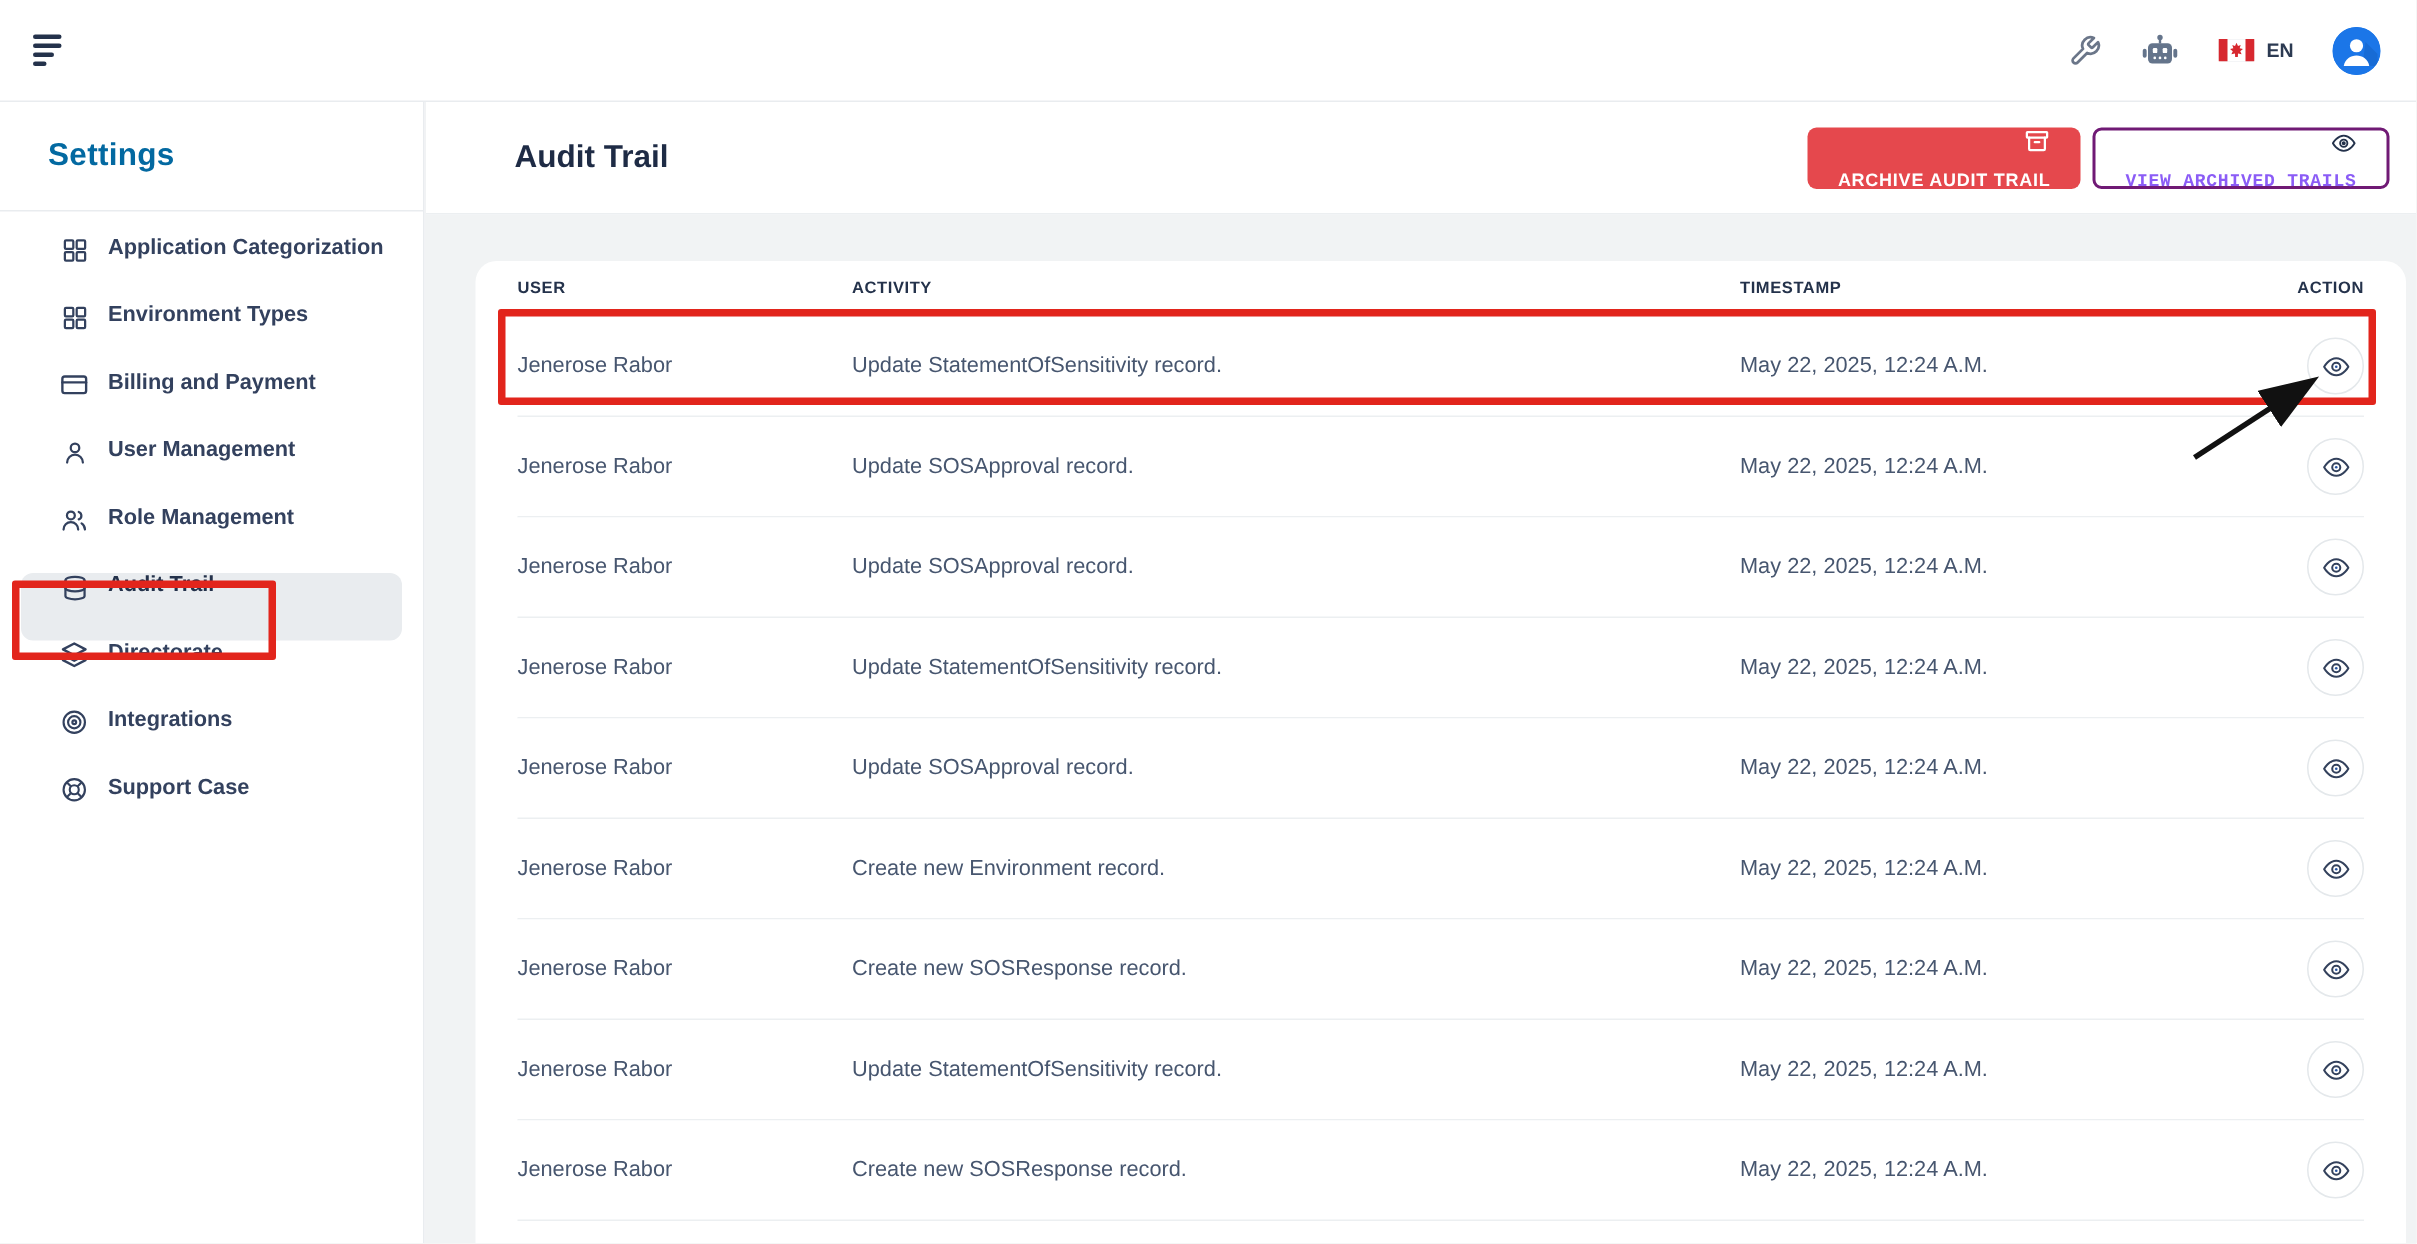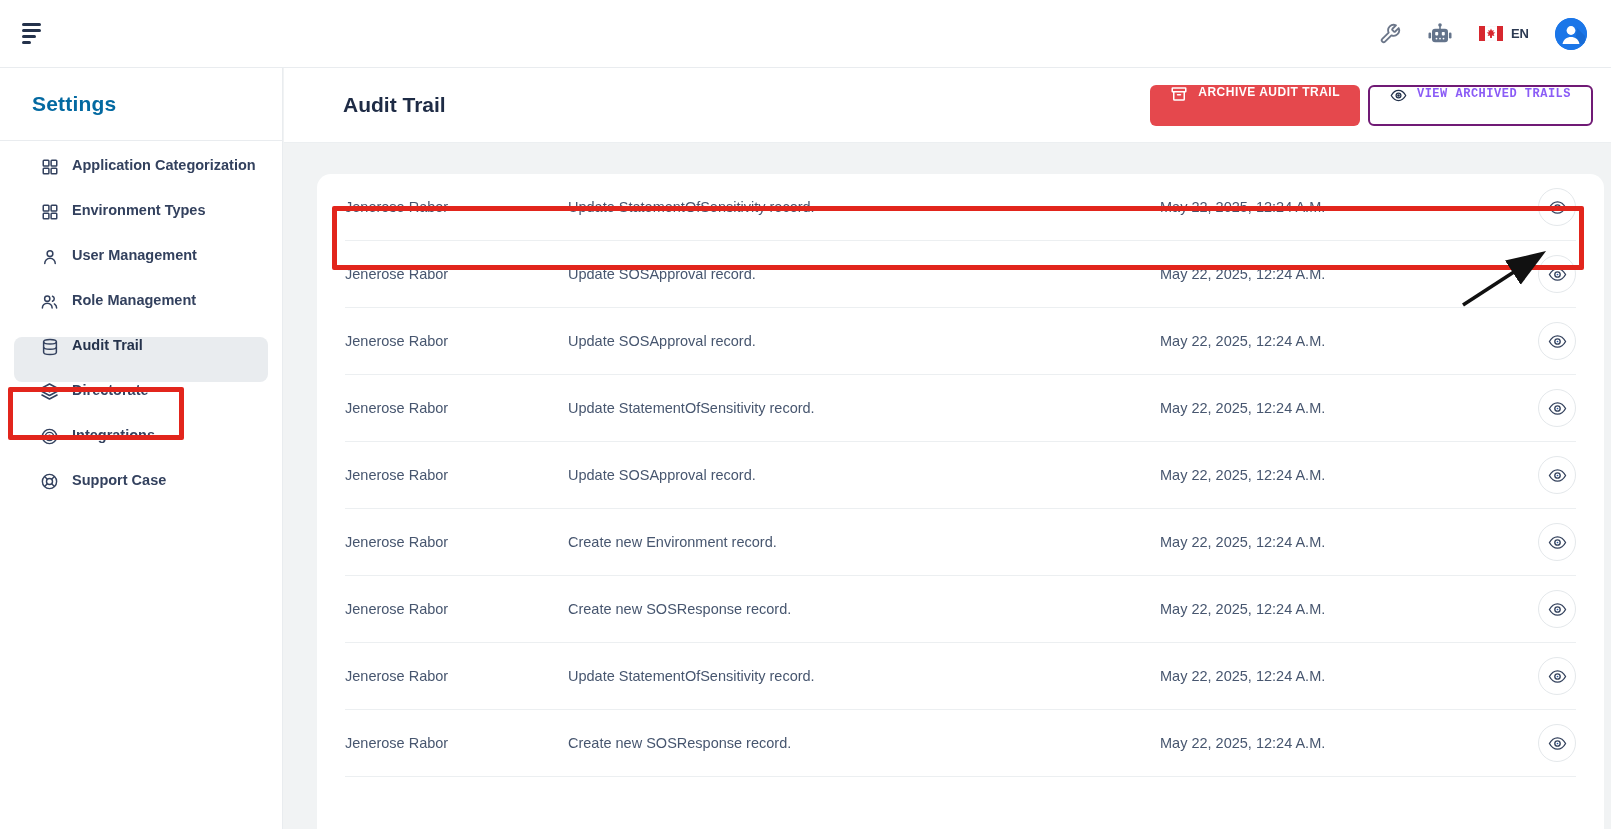--- a/index.html
+++ b/index.html
@@ -32,21 +32,21 @@
   .side-item .s-icon { width:19px; height:19px; display:flex; align-items:center; justify-content:center; flex:none; }
   .side-item.active { background:#e9ecef; font-weight:700; color:#24324b; }
 
   
   .main { position:absolute; top:68px; left:284px; width:1327px; height:761px; background:#f1f3f4; }
   .main-header { height:75px; background:#fff; border-bottom:1px solid #eceff1; display:flex;
                  align-items:center; justify-content:space-between; padding:0 18px 0 59px; }
   .main-header h1 { font-size:21px; font-weight:700; color:#1e2b45; }
   .header-actions { display:flex; align-items:center; gap:8px; }
   .btn { height:41px; border-radius:6px; font-family:"Liberation Sans",sans-serif; font-size:12px; font-weight:700;
-         letter-spacing:0.5px; display:flex; align-items:flex-start; gap:10px; padding:0 20px; cursor:pointer; border:none; }
+         letter-spacing:0.5px; display:flex; align-items:flex-end; gap:10px; padding:0 20px; cursor:pointer; border:none;flex-direction:column; }
   .btn-danger { background:#e5484d; color:#fff; }
   .btn-outline { background:#fff; color:#8b5cf6; border:2px solid #701a75;font-family:Liberation Mono, monospace; }
 
   .content { padding:31px 7px 0 33px; height:686px; overflow:hidden; }
   .card { background:#fff; border-radius:14px; width:1287px; min-height:680px; padding:0 28px; }
   .thead { display:flex; align-items:center; height:37px; border-bottom:1px solid #eceff1; }
   .th { font-size:11px; font-weight:700; letter-spacing:0.4px; color:#24324b; text-transform:uppercase; }
   .trow { display:flex; align-items:center; height:67px; border-bottom:1px solid #eceff1; background:#fff; }
   .col-user { width:223px; flex:none; }
   .col-activity { width:592px; flex:none; }
@@ -140,20 +140,29 @@
               <rect x="3" y="3" width="7.5" height="7.5" rx="1"></rect>
               <rect x="13.5" y="3" width="7.5" height="7.5" rx="1"></rect>
               <rect x="3" y="13.5" width="7.5" height="7.5" rx="1"></rect>
               <rect x="13.5" y="13.5" width="7.5" height="7.5" rx="1"></rect>
             </svg>
           </span>
     <span class="s-label">Environment Types</span>
   </div>
         <div class="side-item">
     <span class="s-icon">
+            <svg width="19" height="19" viewBox="0 0 24 24" fill="none" stroke="#33415e" stroke-width="2" stroke-linecap="round">
+              <rect x="2" y="5" width="20" height="14" rx="2"></rect>
+              <line x1="2" y1="10" x2="22" y2="10"></line>
+            </svg>
+          </span>
+    <span class="s-label">Billing and Payment</span>
+  </div>
+        <div class="side-item">
+    <span class="s-icon">
             <svg width="18" height="18" viewBox="0 0 24 24" fill="none" stroke="#33415e" stroke-width="2" stroke-linecap="round">
               <circle cx="12" cy="7.5" r="3.8"></circle>
               <path d="M5 20.5a7 7 0 0 1 14 0"></path>
             </svg>
           </span>
     <span class="s-label">User Management</span>
   </div>
         <div class="side-item">
     <span class="s-icon">
             <svg width="20" height="18" viewBox="0 0 24 24" fill="none" stroke="#33415e" stroke-width="2" stroke-linecap="round" stroke-linejoin="round">
@@ -233,20 +242,26 @@
                 <circle cx="12" cy="12" r="1" fill="#24324b"></circle>
             </svg>
           </span>
           <span>VIEW ARCHIVED TRAILS</span>
         </button>
       </div>
     </div>
 
     <div class="content">
       <div class="card">
+        <div class="thead">
+          <div class="th col-user">USER</div>
+          <div class="th col-activity">ACTIVITY</div>
+          <div class="th col-timestamp">TIMESTAMP</div>
+          <div class="th col-action">ACTION</div>
+        </div>
         <div>
             <div class="trow">
     <div class="cell col-user">Jenerose Rabor</div>
     <div class="cell col-activity">Update StatementOfSensitivity record.</div>
     <div class="cell col-timestamp">May 22, 2025, 12:24 A.M.</div>
     <div class="col-action">
       <button class="eye-btn">
         <span style="display:flex">
           <svg width="19" height="19" viewBox="0 0 24 24" fill="none" stroke="#33415c" stroke-width="1.7" stroke-linecap="round" stroke-linejoin="round">
             <path d="M1.8 12S5.8 4.8 12 4.8 22.2 12 22.2 12 18.2 19.2 12 19.2 1.8 12 1.8 12z"></path>

